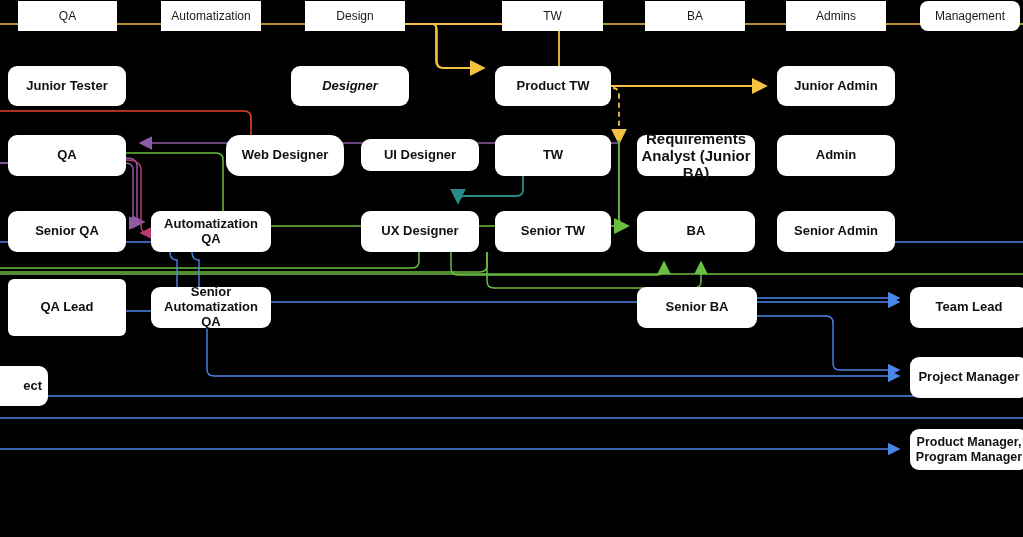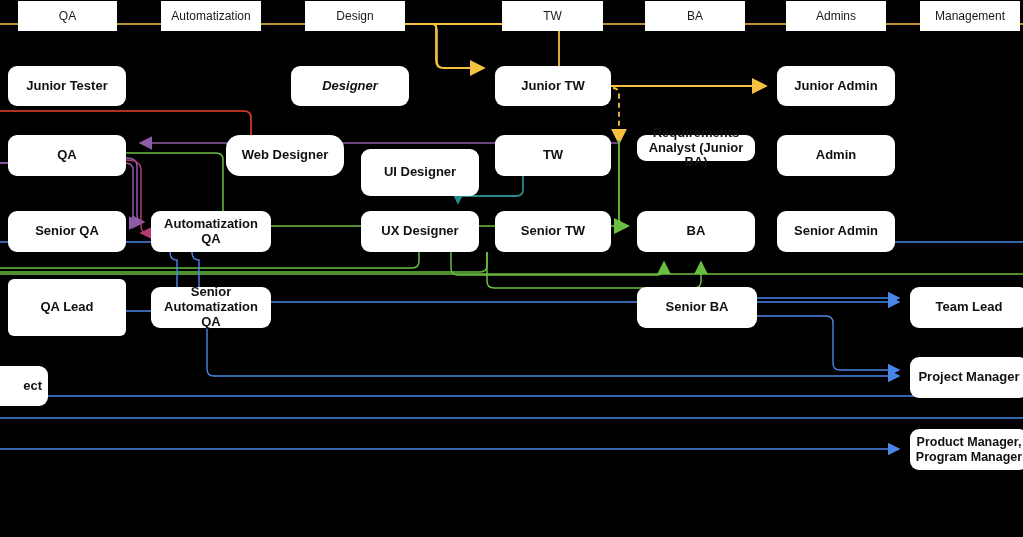--- a/index.html
+++ b/index.html
@@ -154,50 +154,50 @@
   </div>
   <div class="hdr" style="left:502px;top:1px;width:101px;">
     <span>TW</span>
   </div>
   <div class="hdr" style="left:645px;top:1px;width:100px;">
     <span>BA</span>
   </div>
   <div class="hdr" style="left:786px;top:1px;width:100px;">
     <span>Admins</span>
   </div>
-  <div class="hdr" style="left:920px;top:1px;width:100px;">
+  <div class="hdr" style="left:920px;top:1px;width:100px;border-radius:8px;">
     <span>Management</span>
   </div>
 
   <div class="node" style="left:8px;top:66px;width:118px;height:40px;">
     <span>Junior Tester</span>
   </div>
   <div class="node" style="left:291px;top:66px;width:118px;height:40px;font-style:italic;">
     <span>Designer</span>
   </div>
   <div class="node" style="left:495px;top:66px;width:116px;height:40px;">
-    <span>Junior TW</span>
+    <span>Product TW</span>
   </div>
   <div class="node" style="left:777px;top:66px;width:118px;height:40px;">
     <span>Junior Admin</span>
   </div>
 
   <div class="node" style="left:8px;top:135px;width:118px;height:41px;">
     <span>QA</span>
   </div>
   <div class="node" style="left:226px;top:135px;width:118px;height:41px;border-radius:14px;">
     <span>Web Designer</span>
   </div>
-  <div class="node" style="left:361px;top:149px;width:118px;height:47px;">
+  <div class="node" style="left:361px;top:139px;width:118px;height:32px;">
     <span>UI Designer</span>
   </div>
   <div class="node" style="left:495px;top:135px;width:116px;height:41px;">
     <span>TW</span>
   </div>
-  <div class="node two" style="left:637px;top:135px;width:118px;height:26px;font-size:13px;">
+  <div class="node two" style="left:637px;top:135px;width:118px;height:41px;font-size:15px;">
     <span style="white-space:pre-line;">Requirements
 Analyst (Junior BA)</span>
   </div>
   <div class="node" style="left:777px;top:135px;width:118px;height:41px;">
     <span>Admin</span>
   </div>
 
   <div class="node" style="left:8px;top:211px;width:118px;height:41px;">
     <span>Senior QA</span>
   </div>

